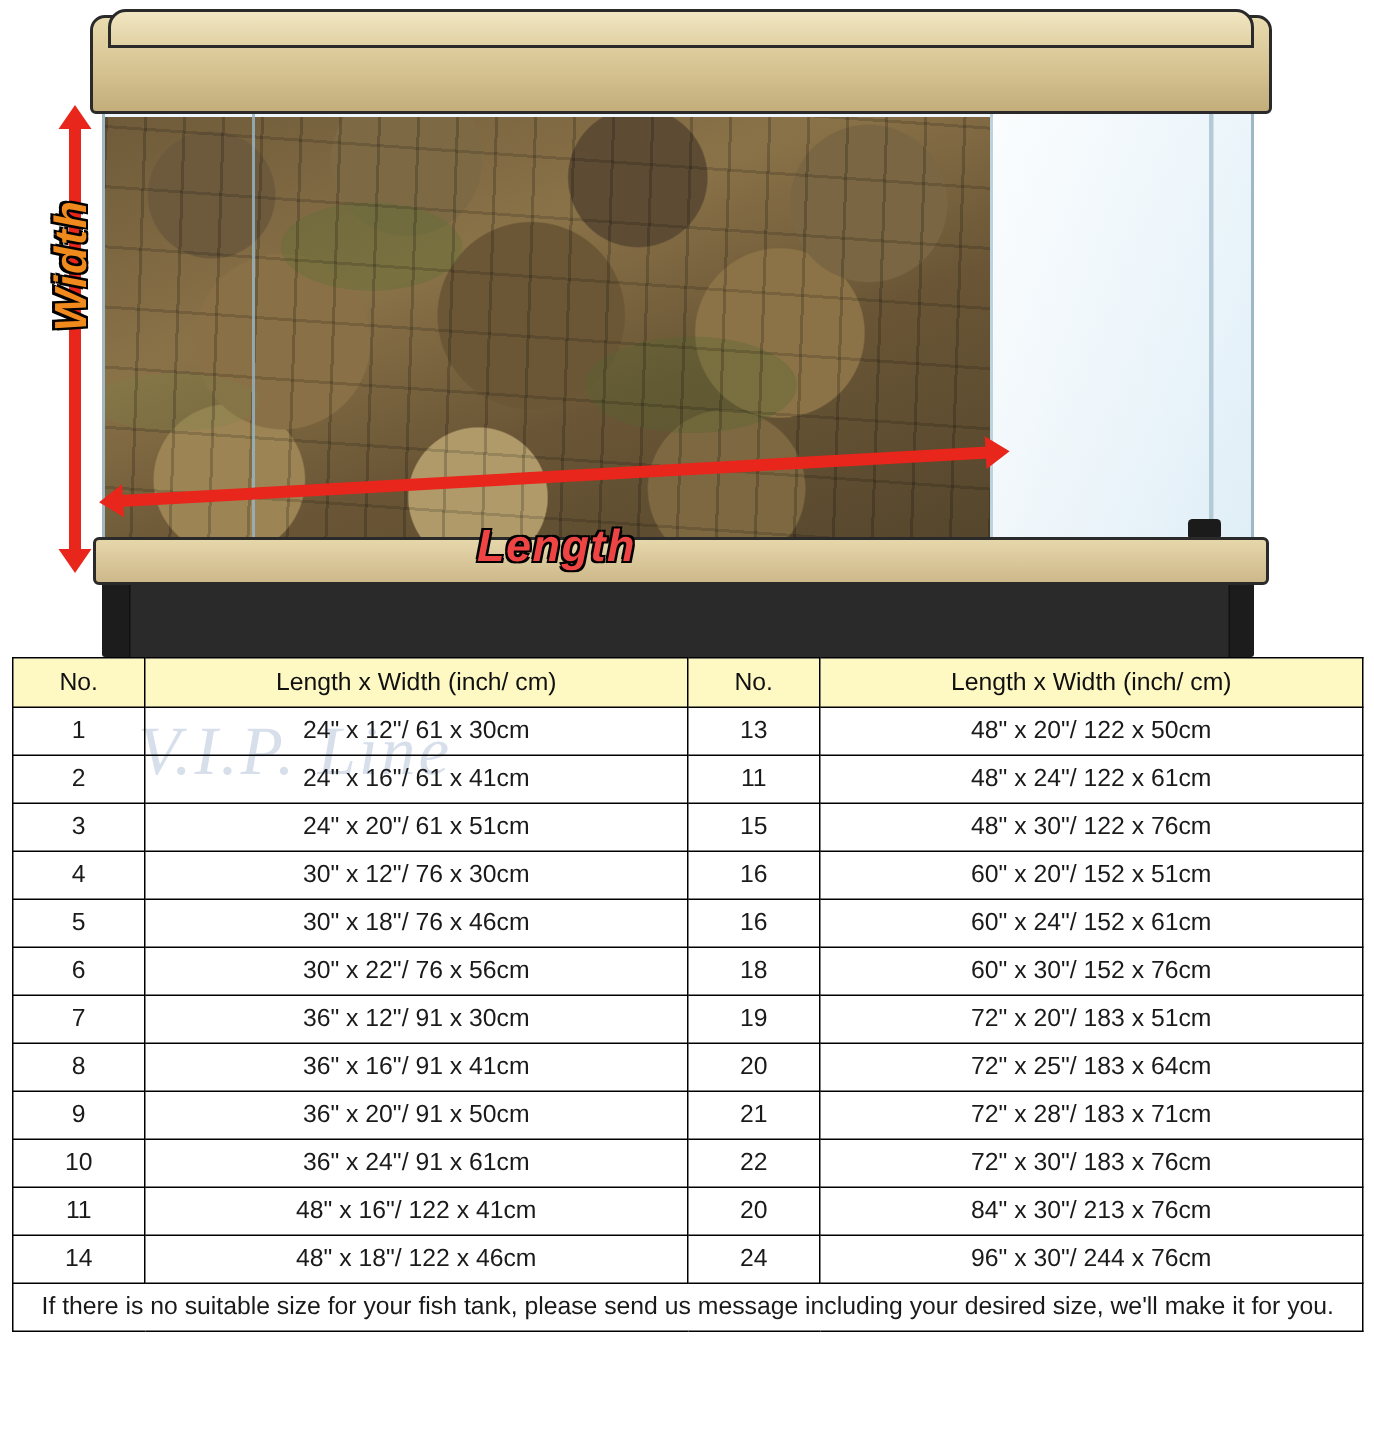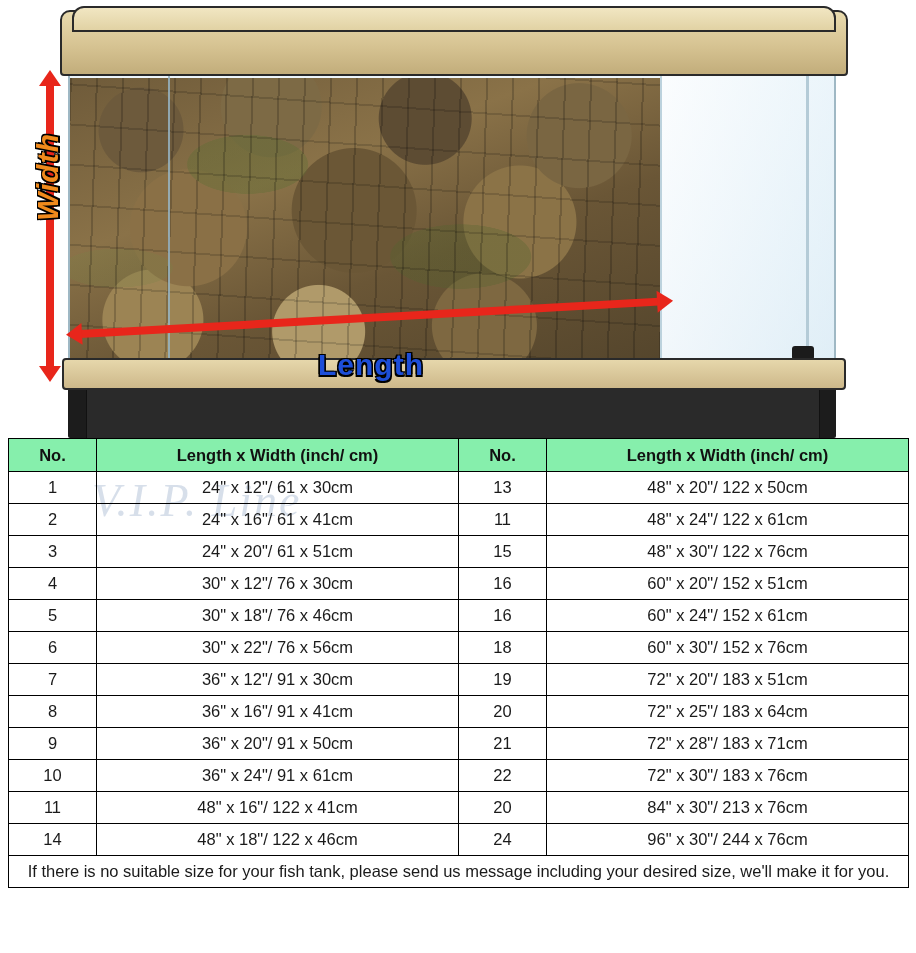--- a/index.html
+++ b/index.html
@@ -240,21 +240,22 @@
       -1.5px -1.5px 0 #000, 1.5px -1.5px 0 #000,
       -1.5px 1.5px 0 #000, 1.5px 1.5px 0 #000;
     letter-spacing: 1px;
   }
   .label-length {
     position: absolute;
     left: 318px;
     top: 348px;
     font-size: 30px;
     font-weight: bold;
-    color: #1d4ed8;
+    font-style: italic;
+    color: #ef4444;
     text-shadow:
       -1.5px -1.5px 0 #000, 1.5px -1.5px 0 #000,
       -1.5px 1.5px 0 #000, 1.5px 1.5px 0 #000;
     letter-spacing: 1px;
   }
 
   
   .table-wrap {
     position: relative;
     width: 916px;
@@ -286,22 +287,22 @@
   table.size-table td {
     border: 1px solid #000;
     text-align: center;
     font-size: 16.5px;
     color: #1a1a1a;
     height: 31px;
     padding: 0 2px;
     background: transparent;
   }
   table.size-table thead th {
-    background: #86efac;
-    font-weight: bold;
+    background: #fef9c3;
+    font-weight: normal;
     color: #111;
     height: 32px;
   }
   col.c-no { width: 88px; }
   col.c-size { width: 362px; }
 
   .note-row td {
     text-align: left;
     height: 72px;
     padding: 4px 10px 4px 14px;

